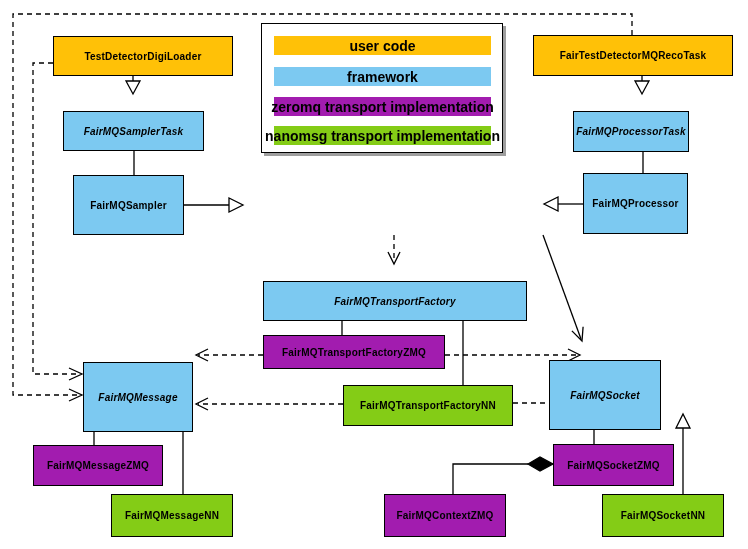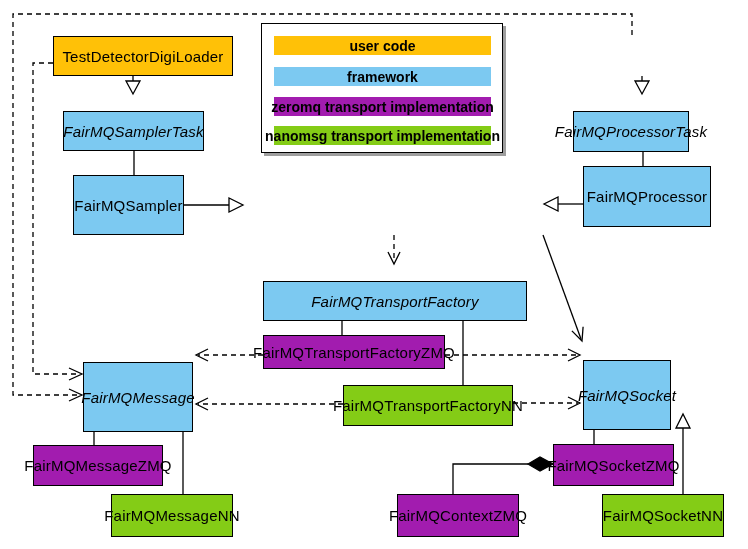--- a/index.html
+++ b/index.html
@@ -4,21 +4,21 @@
 <style>
   html,body{margin:0;padding:0;background:#fff;}
   .stage{
     position:relative;width:748px;height:549px;background:#ffffff;
     font-family:"Liberation Sans", sans-serif;overflow:hidden;
   }
   .stage svg{position:absolute;left:0;top:0;}
   .node{
     position:absolute;box-sizing:border-box;border:1.5px solid #000;
     display:flex;align-items:center;justify-content:center;
-    font-size:15px;font-weight:400;color:#000;text-align:center;
+    font-size:10px;font-weight:700;color:#000;text-align:center;
     letter-spacing:.2px;white-space:nowrap;
   }
   .abstract{font-style:italic;margin-top:16px;}
   .c-user{background:#FFC107;}
   .c-fw{background:#7CC9F1;}
   .c-zmq{background:#a21caf;}
   .c-nn{background:#84cc16;}
   .legend{
     position:absolute;left:261px;top:23px;width:242px;height:130px;
     box-sizing:border-box;background:#fff;border:1.5px solid #000;
@@ -96,32 +96,33 @@
     <polygon points="587,428 601,428 594,414" fill="#fff"></polygon>
 
     <path d="M683,494 V428"></path>
     <polygon points="676,428 690,428 683,414" fill="#fff"></polygon>
 
     <path d="M453,494 V464 H528"></path>
     <polygon points="528,464 540,457 553,464 540,471" fill="#000"></polygon>
   </svg>
 
   <div class="node c-user" style="left:53px;top:36px;width:180px;height:40px">TestDetectorDigiLoader</div>
+  <div class="node c-user" style="left:533px;top:35px;width:200px;height:41px">FairTestDetectorMQRecoTask</div>
   <div class="node c-fw abstract" style="left:63px;top:95px;width:141px;height:40px">FairMQSamplerTask</div>
   <div class="node c-fw abstract" style="left:573px;top:95px;width:116px;height:41px">FairMQProcessorTask</div>
   <div class="node c-fw" style="left:73px;top:175px;width:111px;height:60px">FairMQSampler</div>
-  <div class="node c-fw" style="left:583px;top:166px;width:128px;height:61px">FairMQProcessor</div>
+  <div class="node c-fw" style="left:583px;top:173px;width:105px;height:61px">FairMQProcessor</div>
   <div class="node c-fw abstract" style="left:263px;top:265px;width:264px;height:40px">FairMQTransportFactory</div>
   <div class="node c-zmq" style="left:263px;top:335px;width:182px;height:34px">FairMQTransportFactoryZMQ</div>
   <div class="node c-nn" style="left:343px;top:385px;width:170px;height:41px">FairMQTransportFactoryNN</div>
   <div class="node c-fw abstract" style="left:83px;top:346px;width:110px;height:70px">FairMQMessage</div>
-  <div class="node c-fw abstract" style="left:583px;top:344px;width:88px;height:70px">FairMQSocket</div>
+  <div class="node c-fw abstract" style="left:549px;top:344px;width:112px;height:70px">FairMQSocket</div>
   <div class="node c-zmq" style="left:33px;top:445px;width:130px;height:41px">FairMQMessageZMQ</div>
   <div class="node c-nn" style="left:111px;top:494px;width:122px;height:43px">FairMQMessageNN</div>
-  <div class="node c-zmq" style="left:397px;top:494px;width:122px;height:43px">FairMQContextZMQ</div>
+  <div class="node c-zmq" style="left:384px;top:494px;width:122px;height:43px">FairMQContextZMQ</div>
   <div class="node c-zmq" style="left:553px;top:444px;width:121px;height:42px">FairMQSocketZMQ</div>
   <div class="node c-nn" style="left:602px;top:494px;width:122px;height:43px">FairMQSocketNN</div>
 
   <div class="legend">
     <div class="legend-bar lb0 c-user">user code</div>
     <div class="legend-bar lb1 c-fw">framework</div>
     <div class="legend-bar lb2 c-zmq">zeromq transport implementation</div>
     <div class="legend-bar lb3 c-nn">nanomsg transport implementation</div>
   </div>
 

